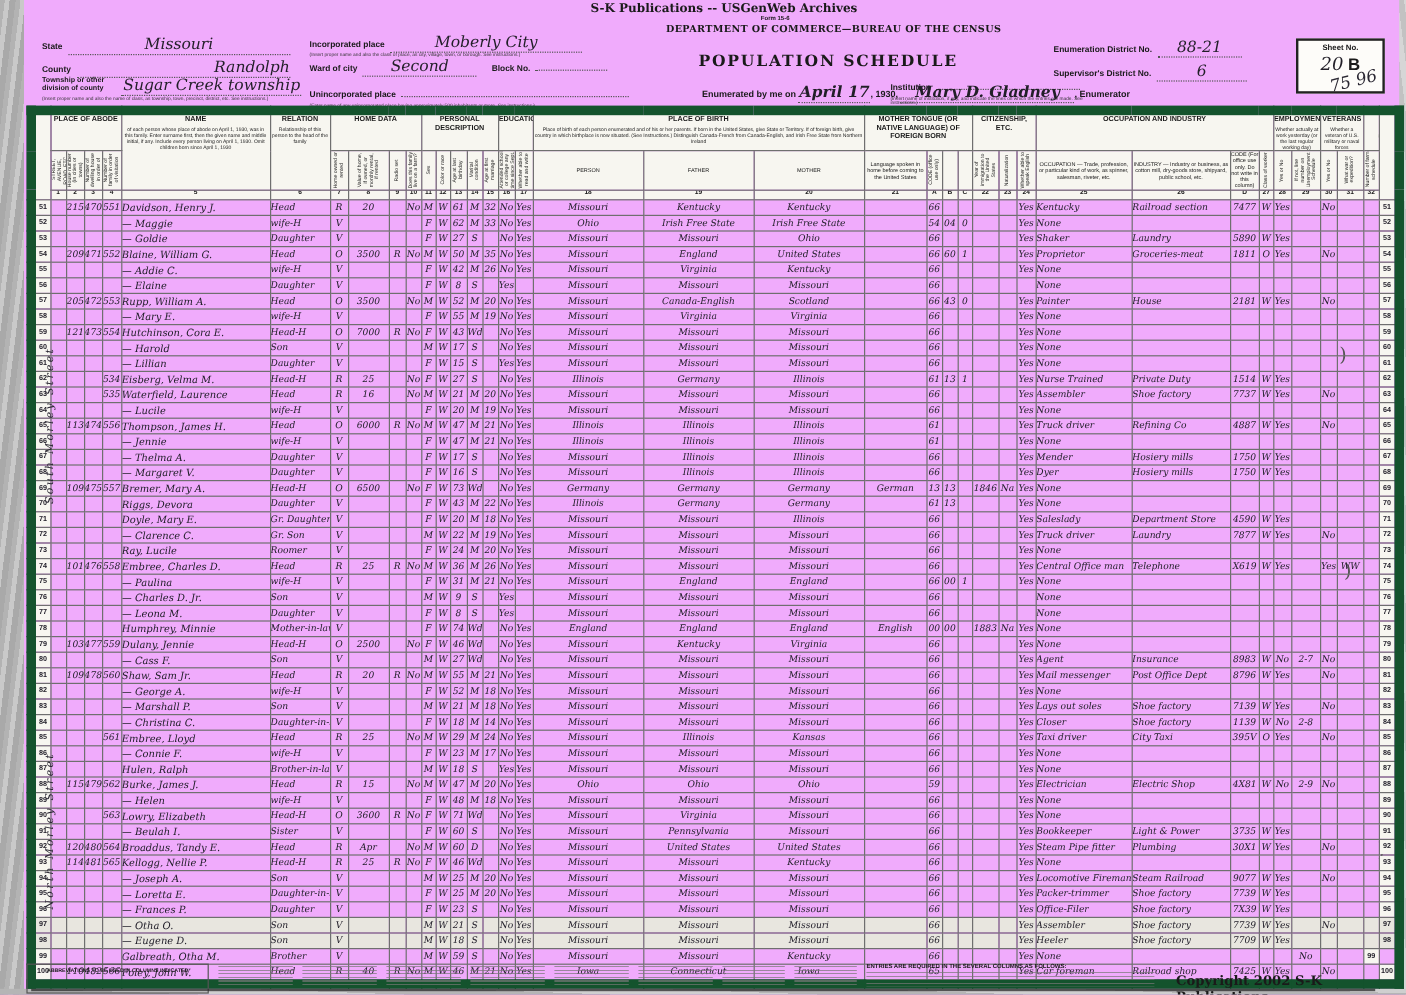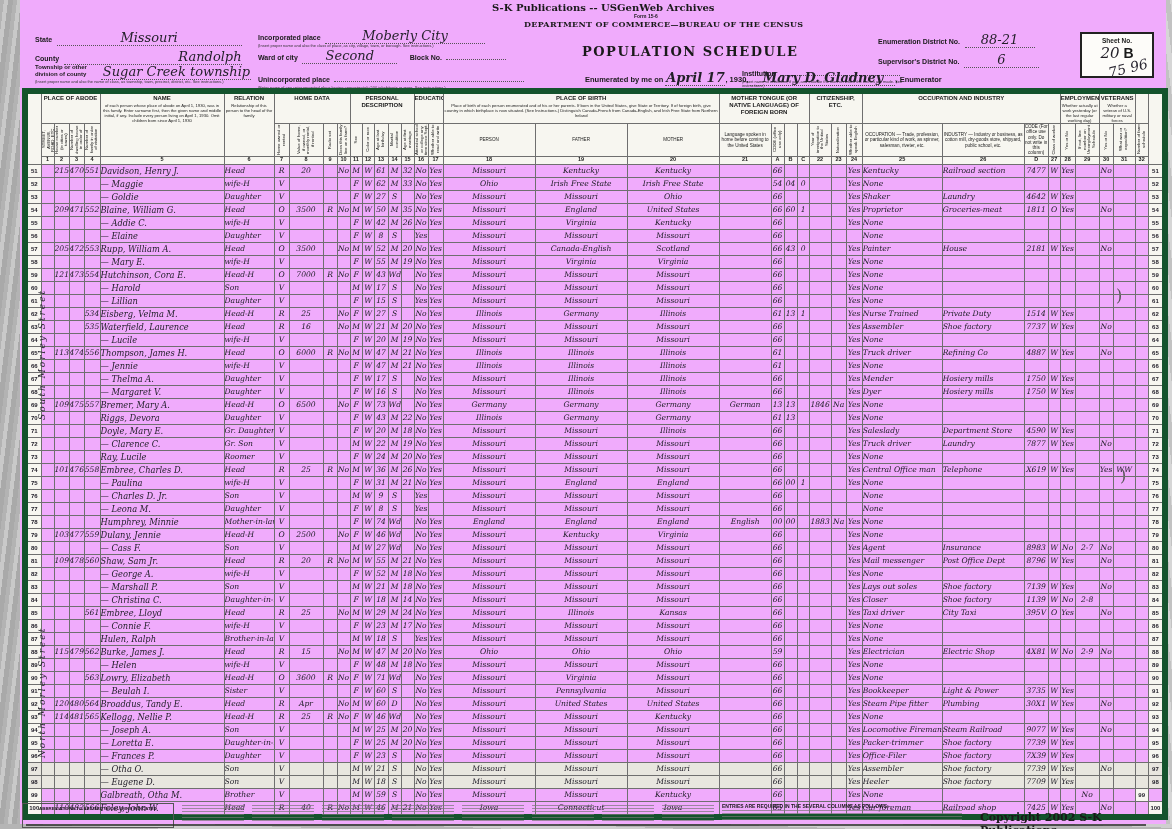--- a/index.html
+++ b/index.html
@@ -13,35 +13,35 @@
     background:repeating-linear-gradient(2deg,#b5b5b5 0 6px,#cfcfcf 6px 12px);}
   .blackline{position:absolute;bottom:3px;left:26px;width:1120px;height:2px;background:#2a2a2a;opacity:.75;}
   .hw{font-family:"DejaVu Serif",serif;font-style:italic;color:#221f28;}
   .abs{position:absolute;}
   .dots{border-bottom:1px dotted #555;}
   .cap{font-size:4px;color:#333;line-height:1.1;}
   .lbl{font-size:7px;font-weight:bold;}
   
   .skpub{left:492px;top:2px;font:bold 10px "DejaVu Serif",serif;}
   .formno{left:634px;top:13px;font:bold 5px "Liberation Sans",sans-serif;}
-  .dept{left:524px;top:19px;font:bold 8px "DejaVu Serif",serif;letter-spacing:.3px;}
+  .dept{left:555px;top:19px;font:bold 8px "DejaVu Serif",serif;letter-spacing:.3px;}
   .census{left:528px;top:29px;font:bold 12.5px "DejaVu Serif",serif;}
   .popsched{left:582px;top:44px;font:bold 13px "DejaVu Serif",serif;letter-spacing:1.5px;}
   .sheetbox{left:1080px;top:32px;width:70px;height:42px;border:2px solid #222;background:#fdfcf9;text-align:center;}
   .sheetbox .lbl{font-size:6.5px;display:block;margin-top:3px;}
   .sheetval{font-size:14px;}
   .sheetval .hw{font-size:15px;}
   .hwfield{font-size:13px;}
   .scrib{left:1108px;top:60px;font:italic 14px "DejaVu Serif",serif;transform:rotate(-14deg);color:#2b2833;}
   .bigfive{left:1148px;top:98px;font:italic 19px "DejaVu Serif",serif;color:#3a3a3a;}
   .paren{font:16px "DejaVu Serif",serif;color:#555;}
   
   table.census{position:absolute;left:22px;top:88px;width:1140px;border-collapse:collapse;table-layout:fixed;}
   table.census th,table.census td{border:1px solid #6f6f6f;padding:0;overflow:hidden;}
-  table.census{border:6px solid #14532d;}
+  table.census{border:8px solid #14532d;}
   thead th{background:#f7f6f0;vertical-align:top;}
   tr.r1{height:22px;}
   tr.r2{height:32px;}
   tr.r3{height:8px;}
   .glabel{font:bold 6px/1.15 "Liberation Sans",sans-serif;text-align:center;padding-top:1px;}
   .gdesc{font:4.2px/1.2 "Liberation Sans",sans-serif;text-align:center;padding:1px 1px 0 1px;color:#222;}
   .num{font:bold 5.5px/1 "Liberation Sans",sans-serif;text-align:center;vertical-align:middle;}
   .desc{font:4.6px/1.15 "Liberation Sans",sans-serif;text-align:center;vertical-align:middle;}
   .vt{writing-mode:vertical-rl;transform:rotate(180deg);margin:0 auto;max-height:31px;
       font-size:4.3px;line-height:1.1;}
@@ -459,21 +459,21 @@
           <td class="c-bm">Ohio</td>
           <td class="c-tongue"></td>
           <td class="c-codeA">66</td>
           <td class="c-codeB"></td>
           <td class="c-codeC"></td>
           <td class="c-imm"></td>
           <td class="c-nat"></td>
           <td class="c-eng">Yes</td>
           <td class="c-occ">Shaker</td>
           <td class="c-ind">Laundry</td>
-          <td class="c-codeD">4642</td>
+          <td class="c-codeD">5890</td>
           <td class="c-class">W</td>
           <td class="c-work">Yes</td>
           <td class="c-unemp"></td>
           <td class="c-vet"></td>
           <td class="c-war"></td>
           <td></td>
           <td class="linecol">53</td>
         </tr>
         <tr>
           <td class="linecol">54</td>

